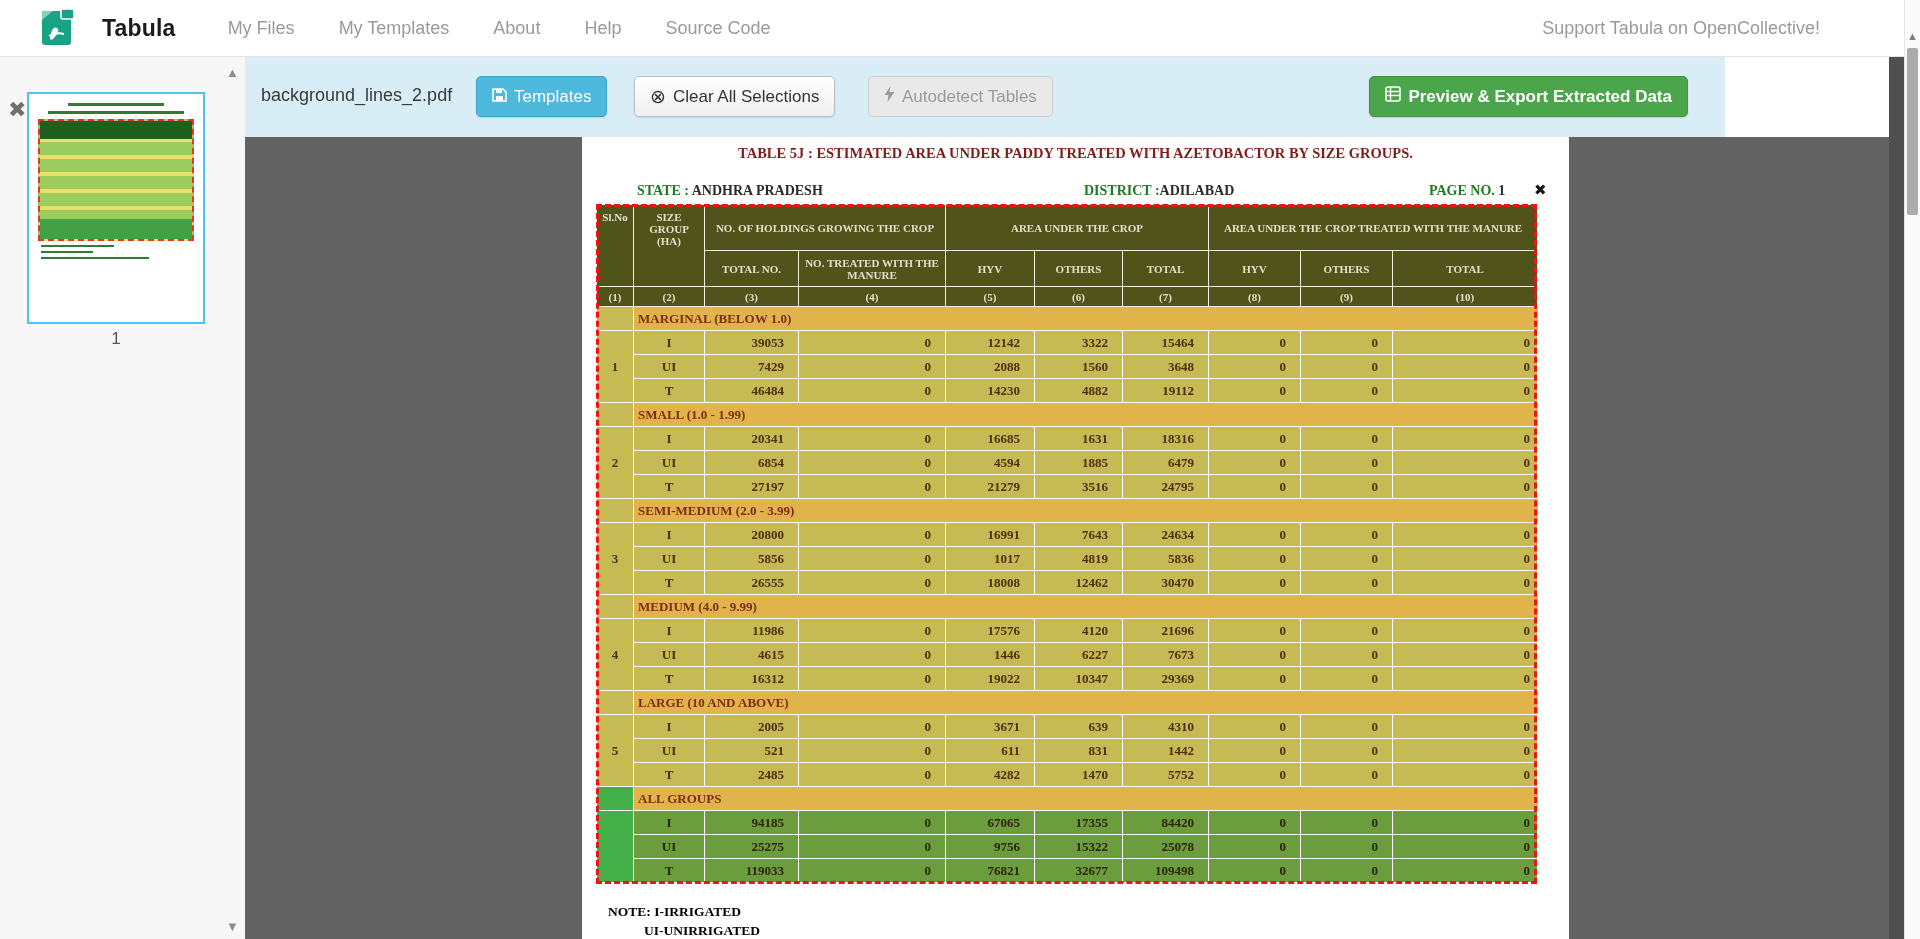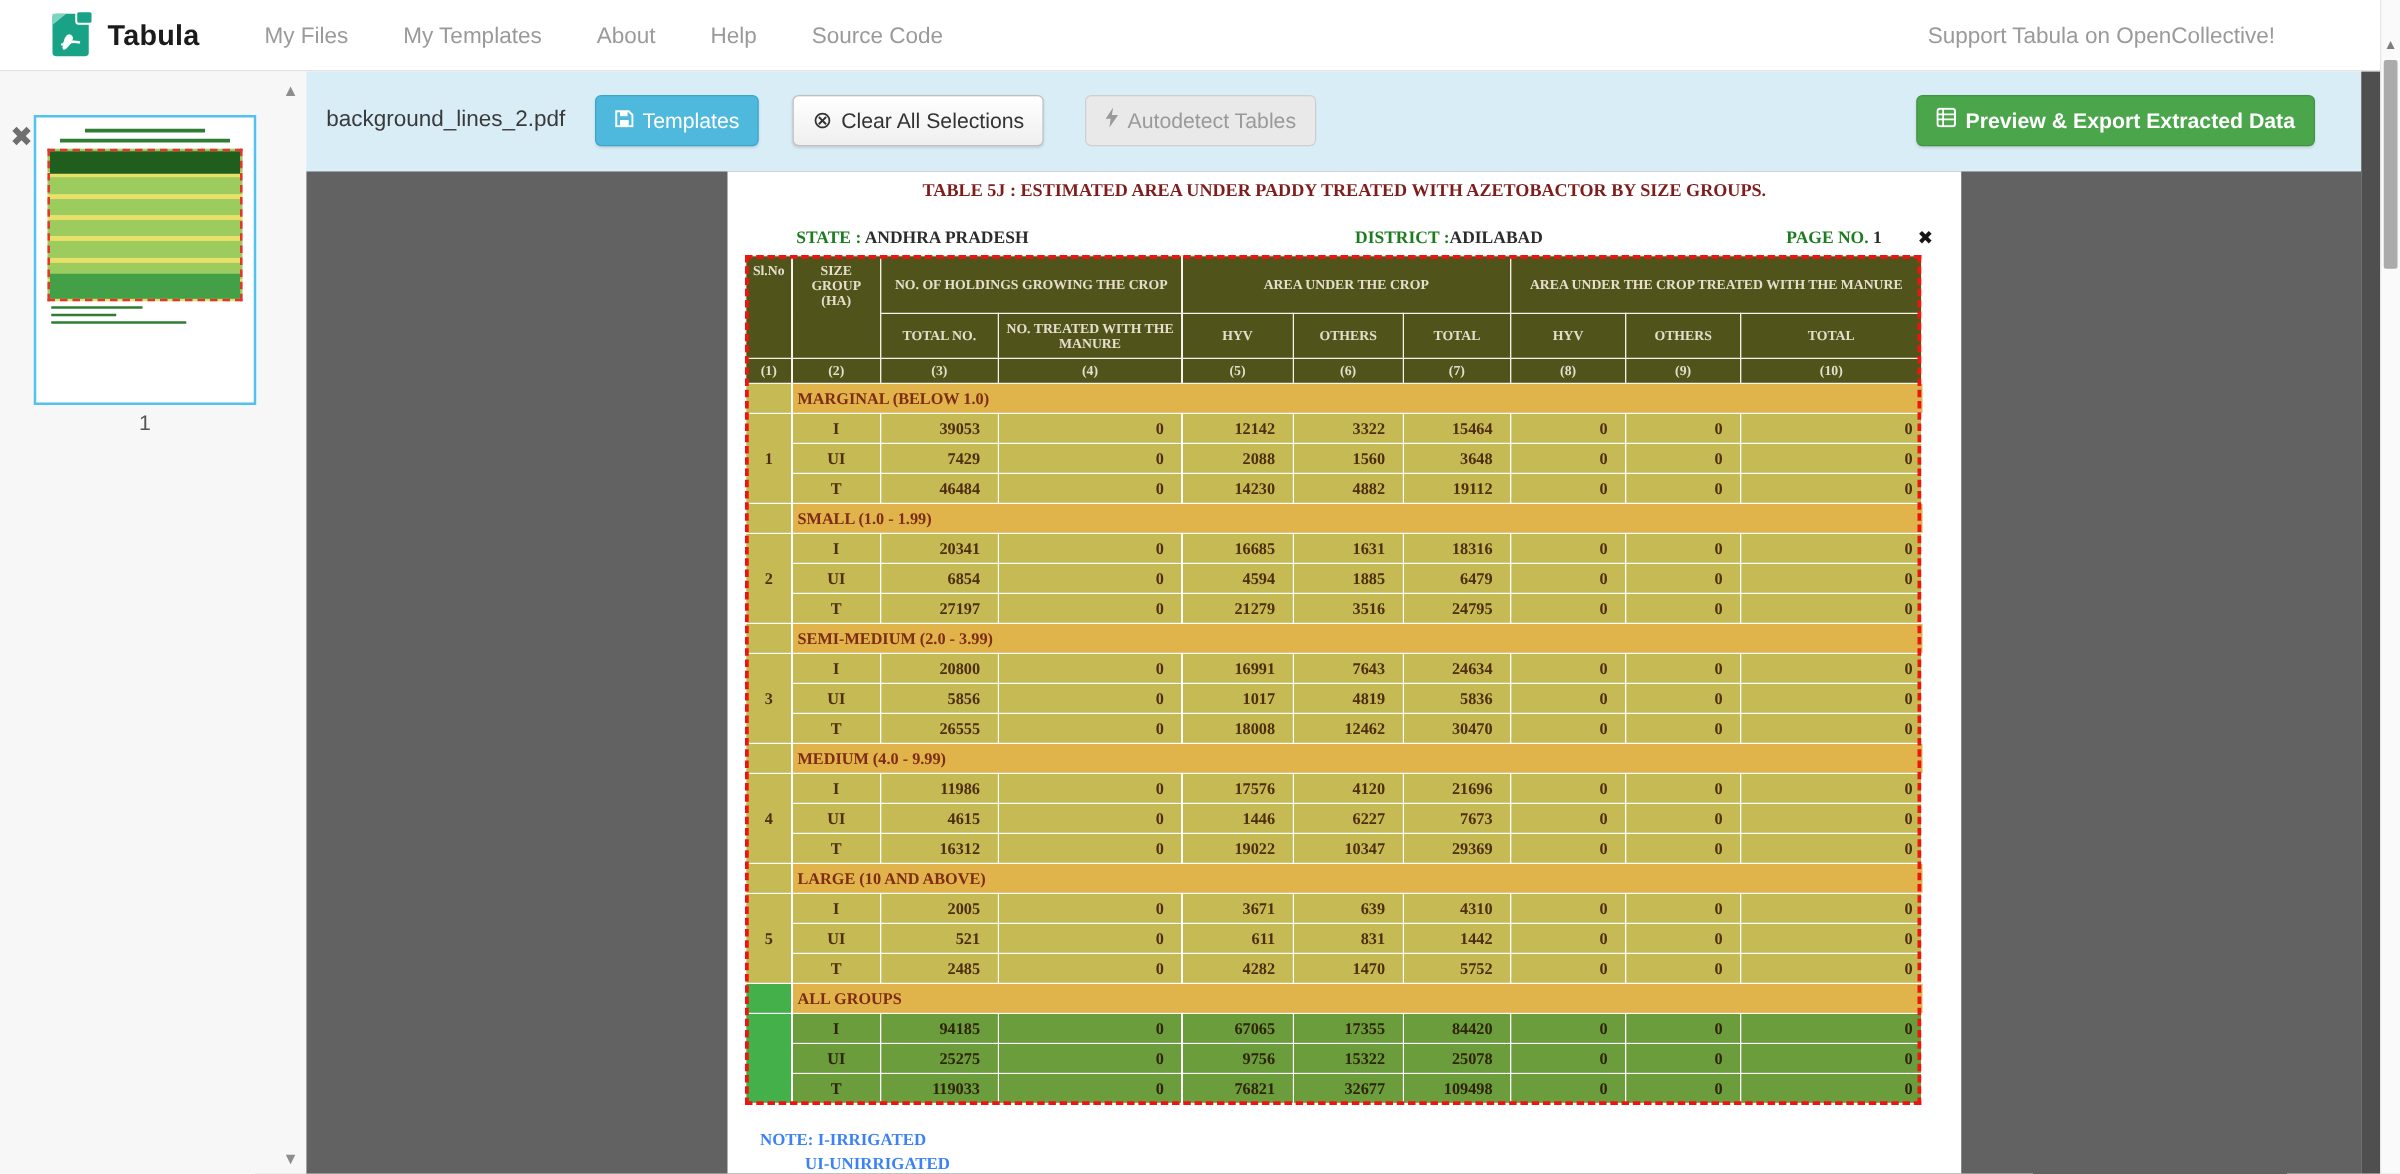--- a/index.html
+++ b/index.html
@@ -8,21 +8,21 @@
     position: relative; width: 1920px; height: 939px; overflow: hidden;
     background: #fff; font-family: "Liberation Sans","DejaVu Sans",sans-serif;
   }
 
   
   .navbar {
     position: absolute; left: 0; top: 0; width: 1920px; height: 57px;
     background: #fff; border-bottom: 1px solid #e4e4e4;
     display: flex; align-items: center; z-index: 30;
   }
-  .brand { display: flex; align-items: center; margin-left: 40px; cursor: pointer; }
+  .brand { display: flex; align-items: center; margin-left: 40px; cursor: pointer; gap: 16px; }
   .brand-title { font-size: 23px; font-weight: bold; color: #1b1b1b; margin-left: 10px; letter-spacing: .2px; }
   .nav-menu { display: flex; list-style: none; margin-left: 52px; gap: 44px; }
   .nav-menu li { font-size: 18px; color: #9a9a9a; cursor: pointer; }
   .support { margin-left: auto; margin-right: 100px; font-size: 18px; color: #9a9a9a; cursor: pointer; }
 
   
   .sidebar {
     position: absolute; left: 0; top: 57px; width: 245px; height: 882px;
     background: #f7f7f7; z-index: 10;
   }
@@ -38,21 +38,21 @@
       linear-gradient(#1f5e1d,#1f5e1d) top/100% 18px no-repeat,
       linear-gradient(#43a047,#43a047) bottom/100% 20px no-repeat,
       repeating-linear-gradient(180deg,#e8e06a 0 4px,#9ccc5d 4px 17px);
   }
   .n-line { background: #2e7d32; height: 2px; margin: 4px 0 0 12px; }
   .thumb-label { position: absolute; left: 27px; top: 272px; width: 178px; text-align: center; font-size: 17px; color: #555; }
   .side-arrow { position: absolute; left: 226px; color: #8d8d8d; font-size: 13px; cursor: pointer; }
 
   
   .toolbar {
-    position: absolute; left: 245px; top: 57px; width: 1644px; height: 80px;
+    position: absolute; left: 245px; top: 57px; width: 1480px; height: 80px;
     background: #d9edf7; z-index: 20;
   }
   .filename { position: absolute; left: 16px; top: 28px; font-size: 18px; color: #3a3a3a; }
   .btn {
     position: absolute; top: 19px; height: 41px; border-radius: 5px; border: 1px solid #bfbfbf;
     display: inline-flex; align-items: center; gap: 7px; padding: 0 15px;
     font-size: 17px; cursor: pointer; background: linear-gradient(#fff,#efefef); color: #333;
     box-shadow: 0 1px 2px rgba(0,0,0,.12);
   }
   .btn-templates { left: 231px; background: #4fb9dd; border-color: #3ba6ca; color: #fff; }
@@ -104,21 +104,21 @@
   td.slno { text-align: center; font-size: 13px; }
   tr.data.all td.slno { background: #43b04a; }
   td.type { text-align: center; }
   td.num { text-align: right; padding-right: 14px; }
   td.num.last { padding-right: 7px; }
 
   .selection {
     position: absolute; left: 14px; top: 67px; width: 941px; height: 680px;
     border: 3px dashed #ee1410; background: transparent; cursor: move;
   }
-  .note-line { position: absolute; font-size: 13.5px; color: #3b82f6; }
+  .note-line { position: absolute; font-size: 13.5px; color: #000000; }
 
   
   .inner-scroll { position: absolute; left: 1889px; top: 57px; width: 15px; height: 882px; background: #4f4f4f; z-index: 25; cursor: pointer; }
   .win-scroll { position: absolute; left: 1904px; top: 0; width: 16px; height: 939px; background: #fafafa; border-left: 1px solid #e6e6e6; z-index: 40; }
   .win-up { position: absolute; left: 2px; top: 30px; color: #7d7d7d; font-size: 11px; cursor: pointer; }
   .win-thumb { position: absolute; left: 2px; top: 48px; width: 11px; height: 167px; background: #ababab; border-radius: 2px; cursor: pointer; }
 
   .icon-svg { display: inline-block; vertical-align: middle; }
   .clear-glyph { font-size: 19px; line-height: 1; color: #333; font-family: "DejaVu Sans",sans-serif; }
 </style>

